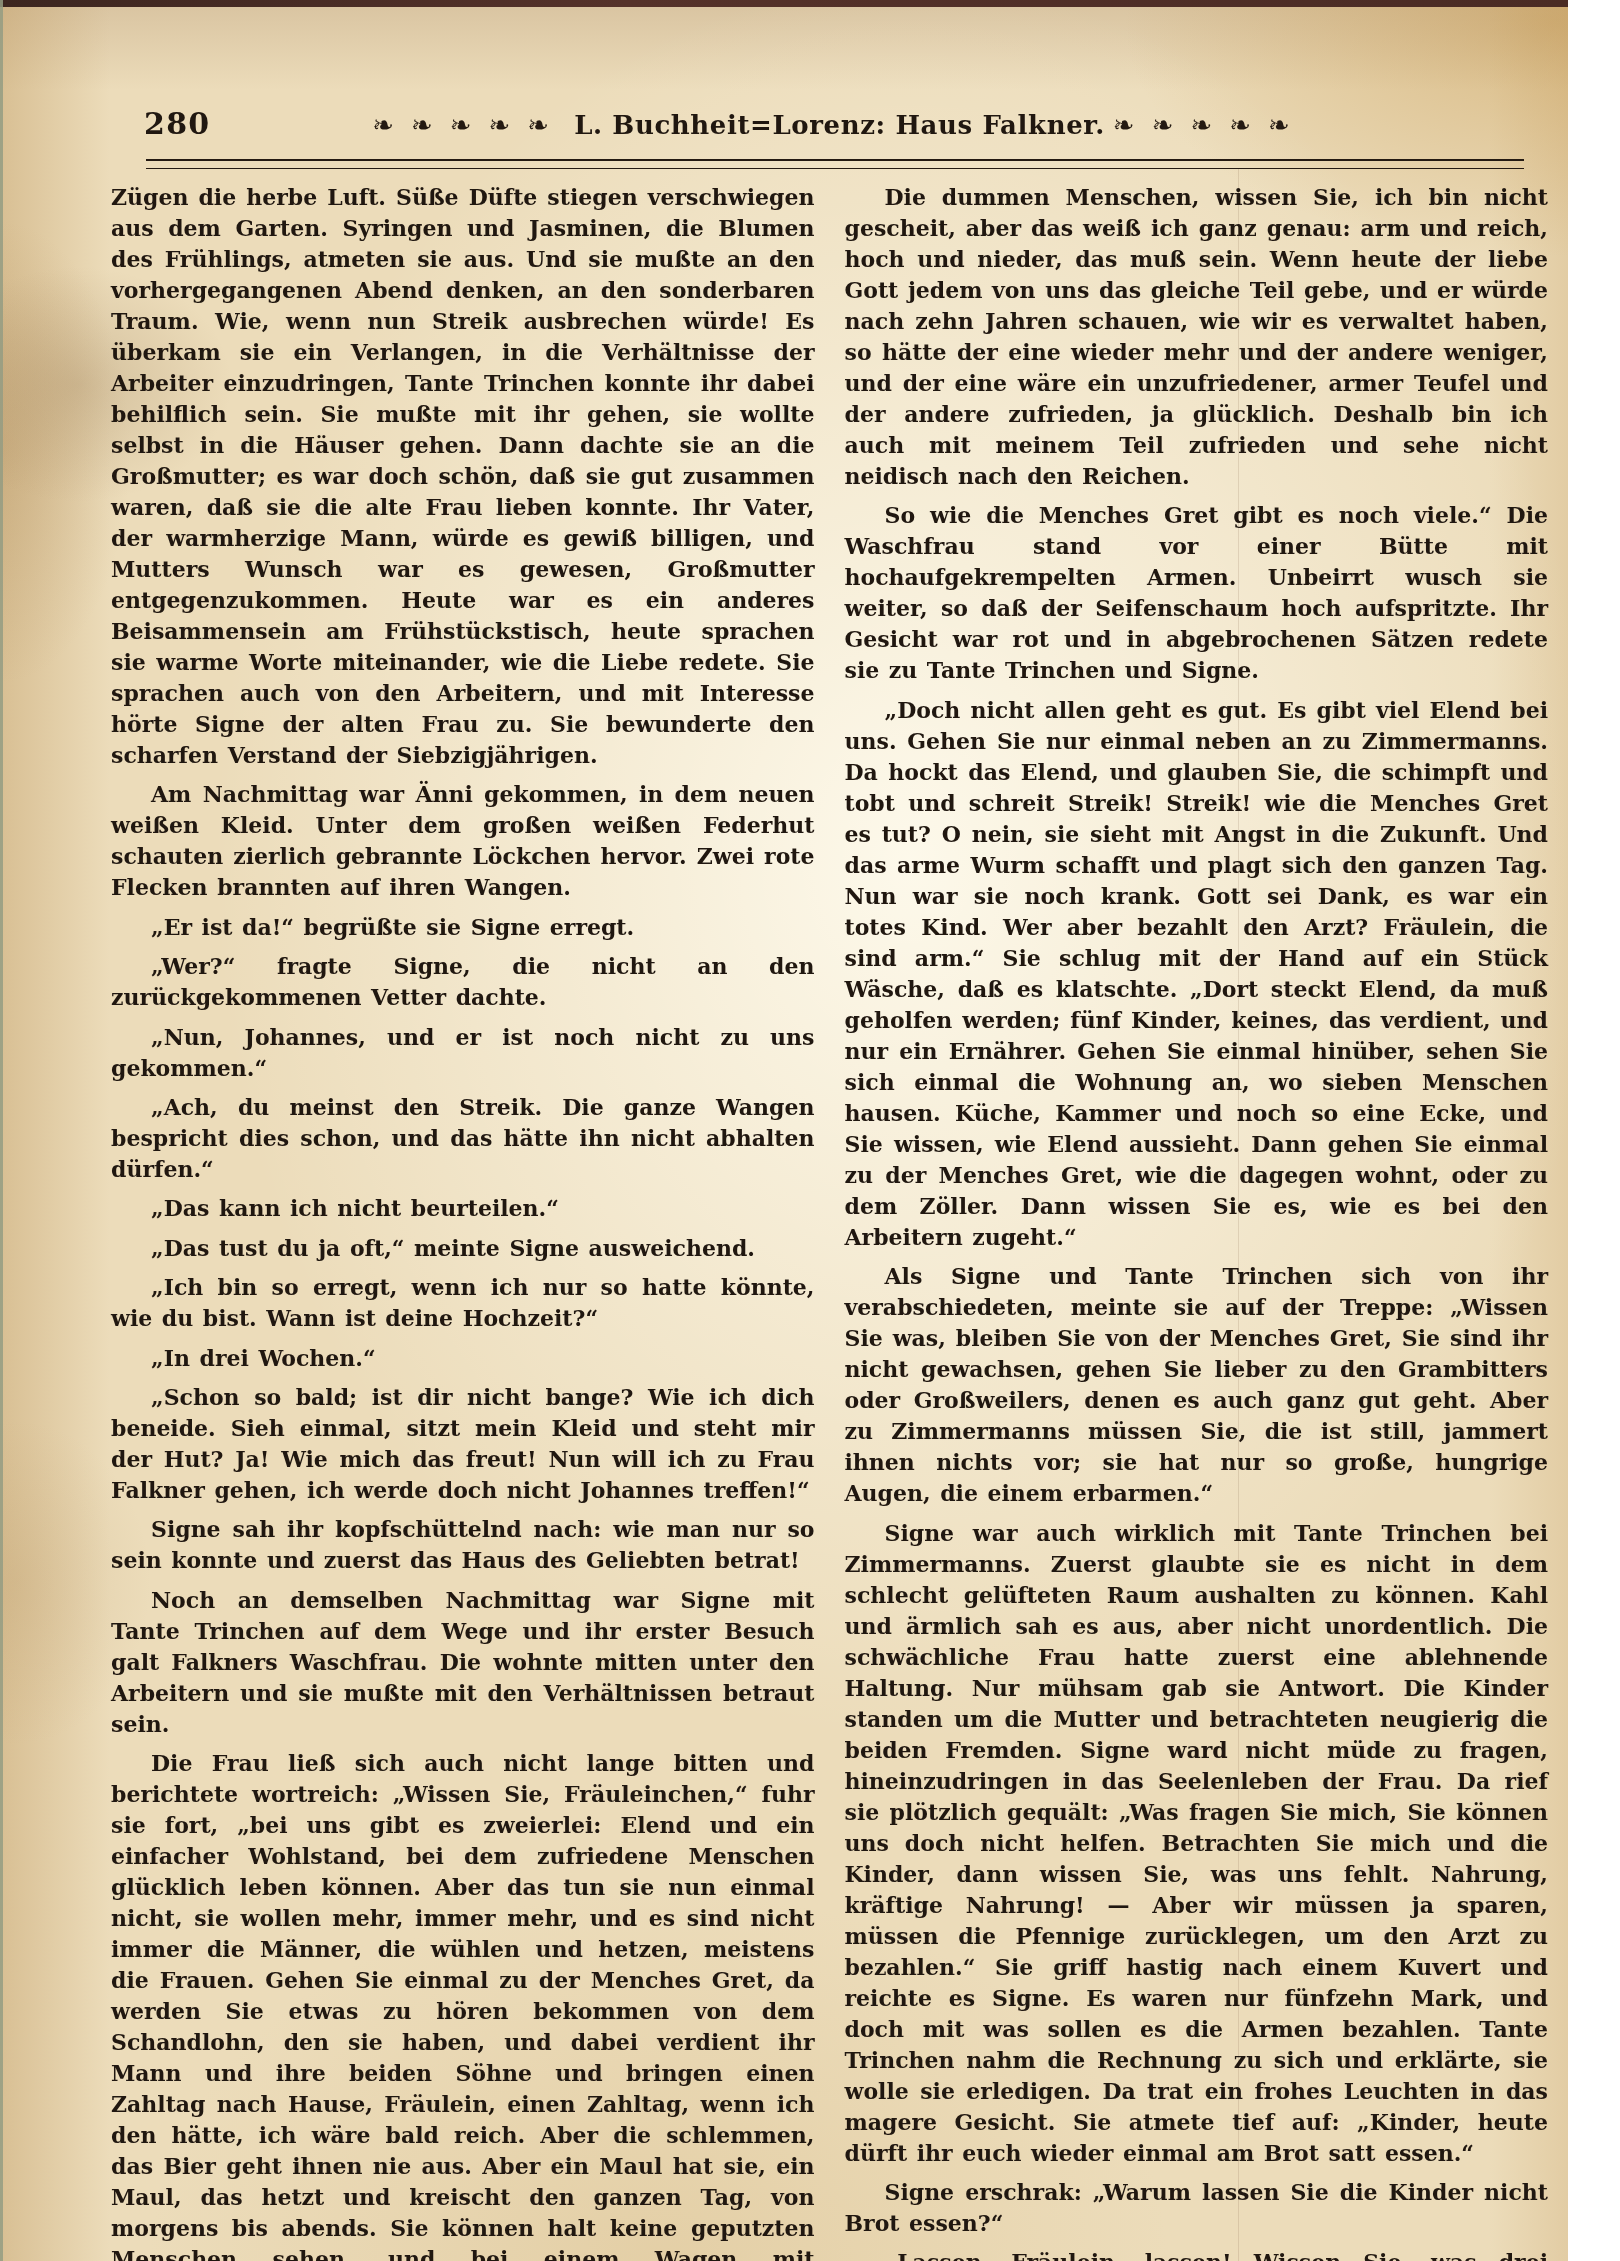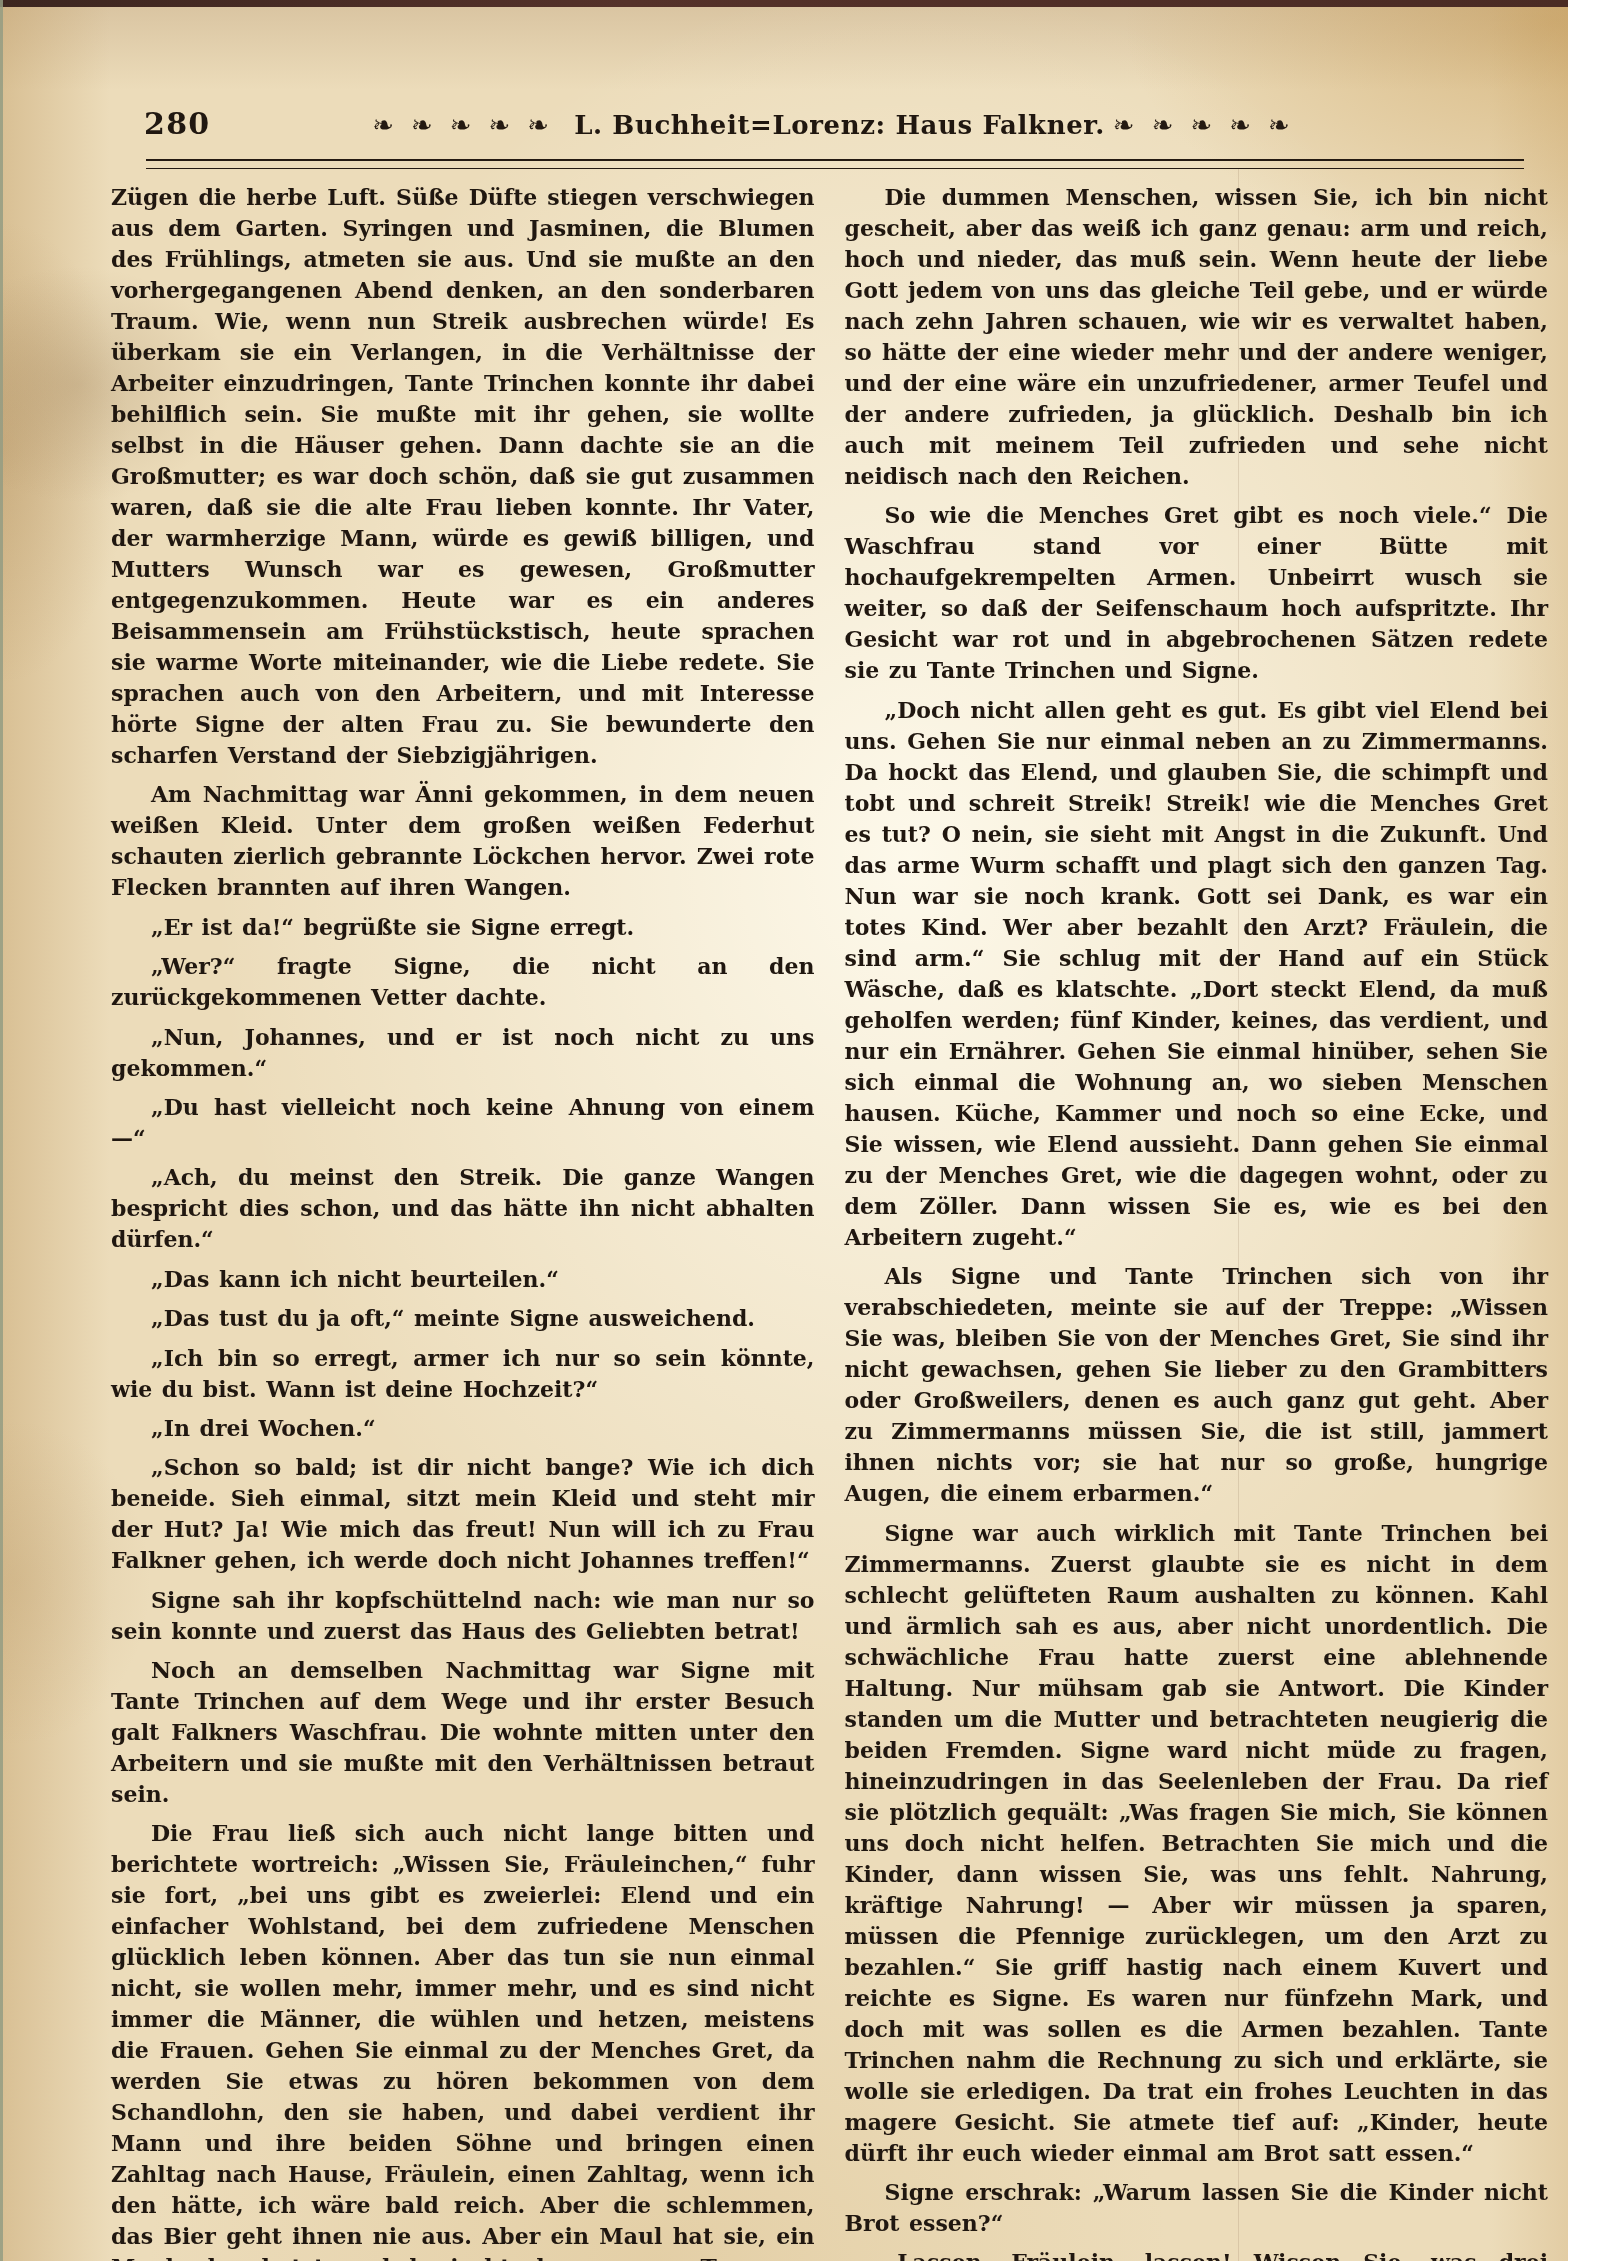--- a/index.html
+++ b/index.html
@@ -96,25 +96,24 @@
 
   <div class="header-rule"></div>
 
   <div class="text-area">
     <div class="col">
         <p class="para">Zügen die herbe Luft.  Süße Düfte stiegen verschwiegen aus dem Garten.  Syringen und Jasminen, die Blumen des Frühlings, atmeten sie aus.  Und sie mußte an den vorhergegangenen Abend denken, an den sonderbaren Traum.  Wie, wenn nun Streik ausbrechen würde!  Es überkam sie ein Verlangen, in die Verhältnisse der Arbeiter einzudringen, Tante Trinchen konnte ihr dabei behilflich sein.  Sie mußte mit ihr gehen, sie wollte selbst in die Häuser gehen.  Dann dachte sie an die Großmutter; es war doch schön, daß sie gut zusammen waren, daß sie die alte Frau lieben konnte.  Ihr Vater, der warmherzige Mann, würde es gewiß billigen, und Mutters Wunsch war es gewesen, Großmutter entgegenzukommen.  Heute war es ein anderes Beisammensein am Frühstückstisch, heute sprachen sie warme Worte miteinander, wie die Liebe redete.  Sie sprachen auch von den Arbeitern, und mit Interesse hörte Signe der alten Frau zu.  Sie bewunderte den scharfen Verstand der Siebzigjährigen.</p>
         <p class="para indent">Am Nachmittag war Änni gekommen, in dem neuen weißen Kleid.  Unter dem großen weißen Federhut schauten zierlich gebrannte Löckchen hervor.  Zwei rote Flecken brannten auf ihren Wangen.</p>
         <p class="para indent">„Er ist da!“ begrüßte sie Signe erregt.</p>
         <p class="para indent">„Wer?“ fragte Signe, die nicht an den zurückgekommenen Vetter dachte.</p>
         <p class="para indent">„Nun, Johannes, und er ist noch nicht zu uns gekommen.“</p>
-        <p class="para indent">„Du hast vielleicht noch keine Ahnung von einem —“</p>
         <p class="para indent">„Ach, du meinst den Streik.  Die ganze Wangen bespricht dies schon, und das hätte ihn nicht abhalten dürfen.“</p>
         <p class="para indent">„Das kann ich nicht beurteilen.“</p>
         <p class="para indent">„Das tust du ja oft,“ meinte Signe ausweichend.</p>
-        <p class="para indent">„Ich bin so erregt, armer ich nur so sein könnte, wie du bist.  Wann ist deine Hochzeit?“</p>
+        <p class="para indent">„Ich bin so erregt, wenn ich nur so hatte könnte, wie du bist.  Wann ist deine Hochzeit?“</p>
         <p class="para indent">„In drei Wochen.“</p>
         <p class="para indent">„Schon so bald; ist dir nicht bange?  Wie ich dich beneide.  Sieh einmal, sitzt mein Kleid und steht mir der Hut?  Ja!  Wie mich das freut!  Nun will ich zu Frau Falkner gehen, ich werde doch nicht Johannes treffen!“</p>
         <p class="para indent">Signe sah ihr kopfschüttelnd nach: wie man nur so sein konnte und zuerst das Haus des Geliebten betrat!</p>
         <p class="para indent">Noch an demselben Nachmittag war Signe mit Tante Trinchen auf dem Wege und ihr erster Besuch galt Falkners Waschfrau.  Die wohnte mitten unter den Arbeitern und sie mußte mit den Verhältnissen betraut sein.</p>
         <p class="para indent">Die Frau ließ sich auch nicht lange bitten und berichtete wortreich: „Wissen Sie, Fräuleinchen,“ fuhr sie fort, „bei uns gibt es zweierlei: Elend und ein einfacher Wohlstand, bei dem zufriedene Menschen glücklich leben können.  Aber das tun sie nun einmal nicht, sie wollen mehr, immer mehr, und es sind nicht immer die Männer, die wühlen und hetzen, meistens die Frauen.  Gehen Sie einmal zu der Menches Gret, da werden Sie etwas zu hören bekommen von dem Schandlohn, den sie haben, und dabei verdient ihr Mann und ihre beiden Söhne und bringen einen Zahltag nach Hause, Fräulein, einen Zahltag, wenn ich den hätte, ich wäre bald reich.  Aber die schlemmen, das Bier geht ihnen nie aus.  Aber ein Maul hat sie, ein Maul, das hetzt und kreischt den ganzen Tag, von morgens bis abends.  Sie können halt keine geputzten Menschen sehen, und bei einem Wagen mit Gummirädern wird es ihnen rot vor den Augen vor Groll und Ärger.</p>
       </div>
     <div class="col">
         <p class="para indent">Die dummen Menschen, wissen Sie, ich bin nicht gescheit, aber das weiß ich ganz genau: arm und reich, hoch und nieder, das muß sein.  Wenn heute der liebe Gott jedem von uns das gleiche Teil gebe, und er würde nach zehn Jahren schauen, wie wir es verwaltet haben, so hätte der eine wieder mehr und der andere weniger, und der eine wäre ein unzufriedener, armer Teufel und der andere zufrieden, ja glücklich.  Deshalb bin ich auch mit meinem Teil zufrieden und sehe nicht neidisch nach den Reichen.</p>
         <p class="para indent">So wie die Menches Gret gibt es noch viele.“  Die Waschfrau stand vor einer Bütte mit hochaufgekrempelten Armen.  Unbeirrt wusch sie weiter, so daß der Seifenschaum hoch aufspritzte.  Ihr Gesicht war rot und in abgebrochenen Sätzen redete sie zu Tante Trinchen und Signe.</p>
         <p class="para indent">„Doch nicht allen geht es gut.  Es gibt viel Elend bei uns.  Gehen Sie nur einmal neben an zu Zimmermanns.  Da hockt das Elend, und glauben Sie, die schimpft und tobt und schreit Streik! Streik! wie die Menches Gret es tut?  O nein, sie sieht mit Angst in die Zukunft.  Und das arme Wurm schafft und plagt sich den ganzen Tag.  Nun war sie noch krank.  Gott sei Dank, es war ein totes Kind.  Wer aber bezahlt den Arzt?  Fräulein, die sind arm.“  Sie schlug mit der Hand auf ein Stück Wäsche, daß es klatschte.  „Dort steckt Elend, da muß geholfen werden; fünf Kinder, keines, das verdient, und nur ein Ernährer.  Gehen Sie einmal hinüber, sehen Sie sich einmal die Wohnung an, wo sieben Menschen hausen.  Küche, Kammer und noch so eine Ecke, und Sie wissen, wie Elend aussieht.  Dann gehen Sie einmal zu der Menches Gret, wie die dagegen wohnt, oder zu dem Zöller.  Dann wissen Sie es, wie es bei den Arbeitern zugeht.“</p>

